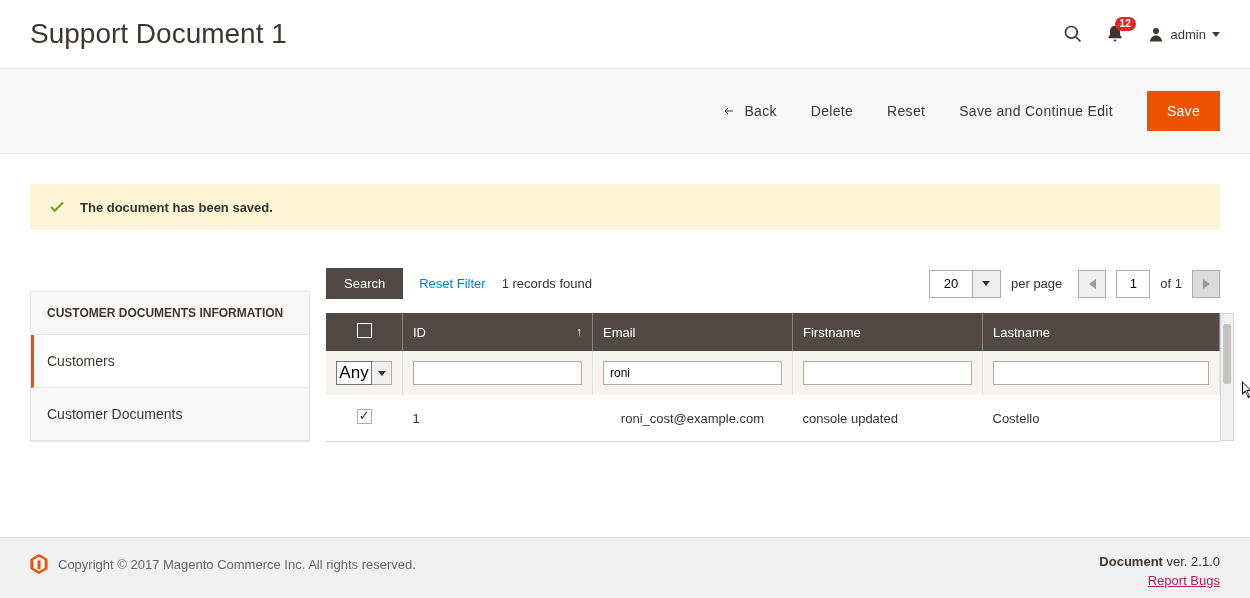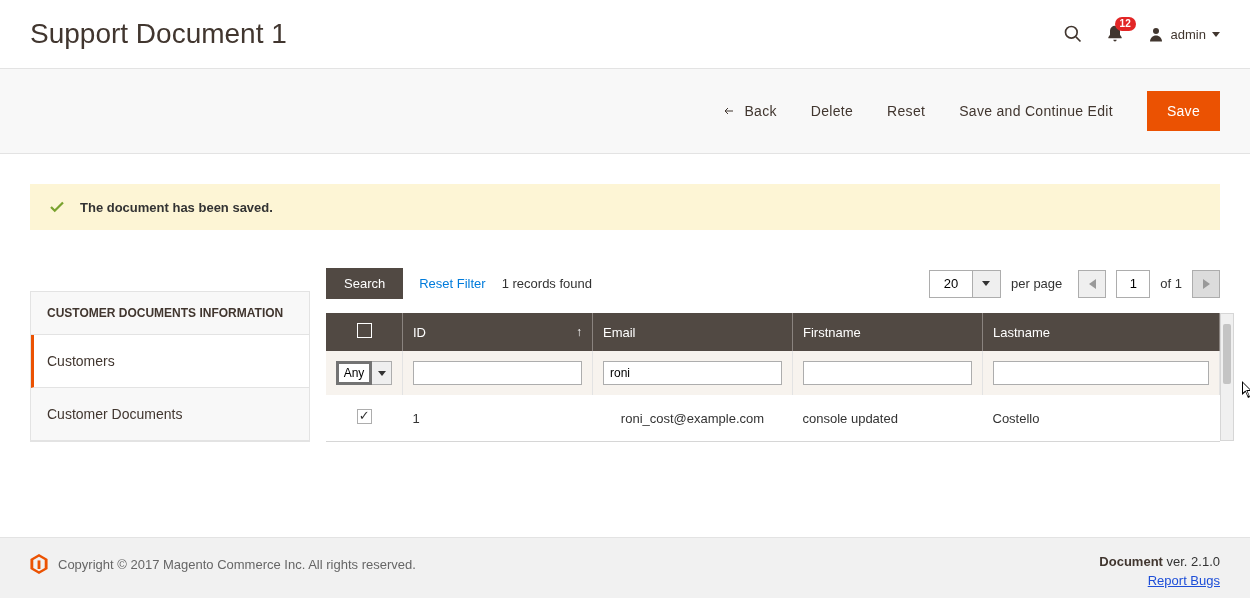--- a/index.html
+++ b/index.html
@@ -57,36 +57,36 @@
 
 
 .tbl-wrap { position: relative; border-bottom: 1px solid #d6d6d6; }
 .tbl { width: 100%; border-collapse: collapse; }
 .tbl thead th { background: #514943; color: #fff; font-weight: 400; font-size: 13px; padding: 10px 10px; text-align: left; border-right: 1px solid #8a837f; white-space: nowrap; }
 .th-id { position: relative; }
 .sort-arrow { position: absolute; right: 10px; top: 12px; color: #fff; font-size: 12px; }
 .filter-row td { background: #f7f3ee; padding: 10px 10px; border-right: 1px solid #e3e3e3; }
 .filter-input { width: 100%; height: 24px; border: 1px solid #adadad; padding: 0 6px; font-size: 12px; }
 .any-wrap { display: flex; }
-.any-input { width: 36px; height: 24px; border: 3px solid #737373; font-size: 12px; text-align: center; }
+.any-input { width: 36px; height: 24px; border: 1px solid #737373; font-size: 17px; text-align: center; }
 .any-btn { width: 20px; height: 24px; border: 1px solid #adadad; border-left: none; background: #efefef; display: flex; align-items: center; justify-content: center; cursor: pointer; }
 .data-row td { padding: 14px 10px; font-size: 13px; color: #333; }
 .chk { width: 15px; height: 15px; border: 1px solid #adadad; display: inline-block; cursor: pointer; position: relative; }
 .chk.white-border { border-color: #fff; }
 .chk.checked::after { content: "✓"; position: absolute; top: -2px; left: 1px; font-size: 13px; color: #333; }
 .scroll-faux { position: absolute; right: -14px; top: 0; bottom: 0; width: 14px; background: linear-gradient(#f0f0f0,#f0f0f0); border: 1px solid #d6d6d6; }
 .scroll-thumb { position: absolute; top: 10px; left: 2px; right: 2px; height: 60px; background: #c4c4c4; border-radius: 2px; }
 
 
 .footer { position: absolute; bottom: 0; left: 0; right: 0; background: #f1f1f1; border-top: 1px solid #e3e3e3; padding: 16px 30px 10px 30px; display: flex; justify-content: space-between; align-items: flex-start; }
 .footer-left { display: flex; align-items: center; gap: 10px; color: #666; font-size: 13px; }
 .m-logo { width: 18px; height: 20px; }
 .footer-right { text-align: right; font-size: 13px; }
 .footer-right .ver strong { color: #41362f; }
-.report-bugs { color: #1d4ed8; text-decoration: underline; cursor: pointer; display: block; margin-top: 4px; }
+.report-bugs { color: #be185d; text-decoration: underline; cursor: pointer; display: block; margin-top: 4px; }
 
 .cursor { position: fixed; left: 1242px; top: 381px; width: 12px; height: 18px; pointer-events: none; }
 </style>
 </head>
 <body>
 
 <div class="page">
 
   <div class="page-header">
     <h1 class="page-title">Support Document 1</h1>

